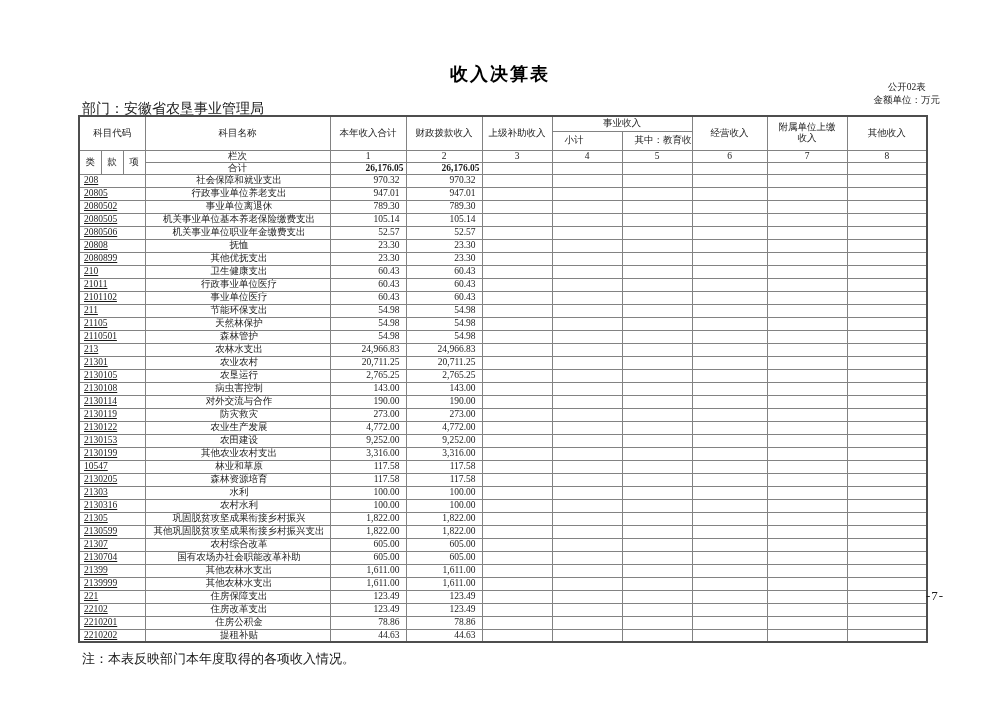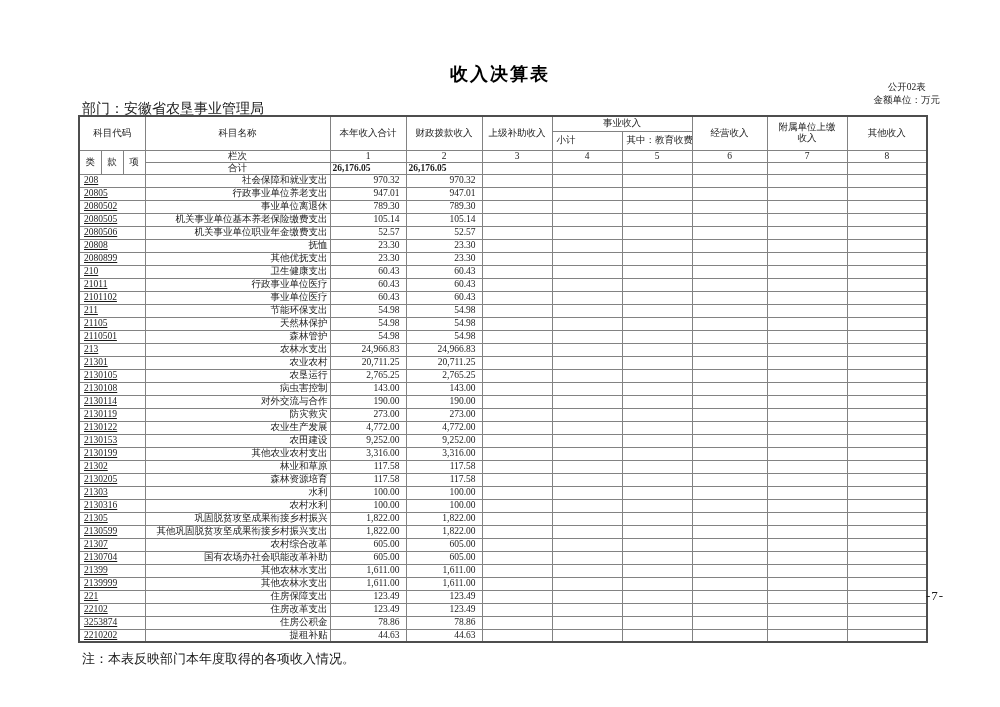--- a/index.html
+++ b/index.html
@@ -44,25 +44,25 @@
     vertical-align:middle;
     white-space:nowrap;
   }
   tr.h1  { height:15px; }
   tr.h2  { height:19px; }
   tr.hr-lanci { height:11px; }
   tr.hr-total { height:12px; }
   tbody tr { height:13px; }
   th.wrap { white-space:normal; line-height:11px; }
   th.pad-wrap { white-space:normal; line-height:11px; padding:0 9px; }
-  .left { text-align:left; padding-left:4px; }
+  .left { text-align:left; padding-left:12px; }
   td.code { text-align:left; padding-left:4px;text-decoration:underline; }
-  td.name { text-align:right; padding-left:5px;font-family:Liberation Mono, monospace; }
+  td.name { text-align:center; padding-left:5px;font-family:Liberation Mono, monospace; }
   td.num  { text-align:right; padding-right:6px; }
-  .bold   { font-weight:bold; text-align:left; }
+  .bold   { font-weight:bold; text-align:right; }
   .note {
     position:absolute; top:650px; left:82px;
     font-size:13px;
   }
   .pagenum {
     position:absolute; top:588px; left:926px;
     font-size:13px; letter-spacing:1px;
   }
 </style>
 </head>
@@ -396,21 +396,21 @@
             <td class="num">3,316.00</td>
             <td class="num">3,316.00</td>
             <td></td>
             <td></td>
             <td></td>
             <td></td>
             <td></td>
             <td></td>
           </tr>
           <tr>
-            <td colspan="3" class="code">21302</td>
+            <td colspan="3" class="code">10547</td>
             <td class="name">林业和草原</td>
             <td class="num">117.58</td>
             <td class="num">117.58</td>
             <td></td>
             <td></td>
             <td></td>
             <td></td>
             <td></td>
             <td></td>
           </tr>
@@ -540,21 +540,21 @@
             <td class="num">123.49</td>
             <td class="num">123.49</td>
             <td></td>
             <td></td>
             <td></td>
             <td></td>
             <td></td>
             <td></td>
           </tr>
           <tr>
-            <td colspan="3" class="code">3253874</td>
+            <td colspan="3" class="code">2210201</td>
             <td class="name">住房公积金</td>
             <td class="num">78.86</td>
             <td class="num">78.86</td>
             <td></td>
             <td></td>
             <td></td>
             <td></td>
             <td></td>
             <td></td>
           </tr>

